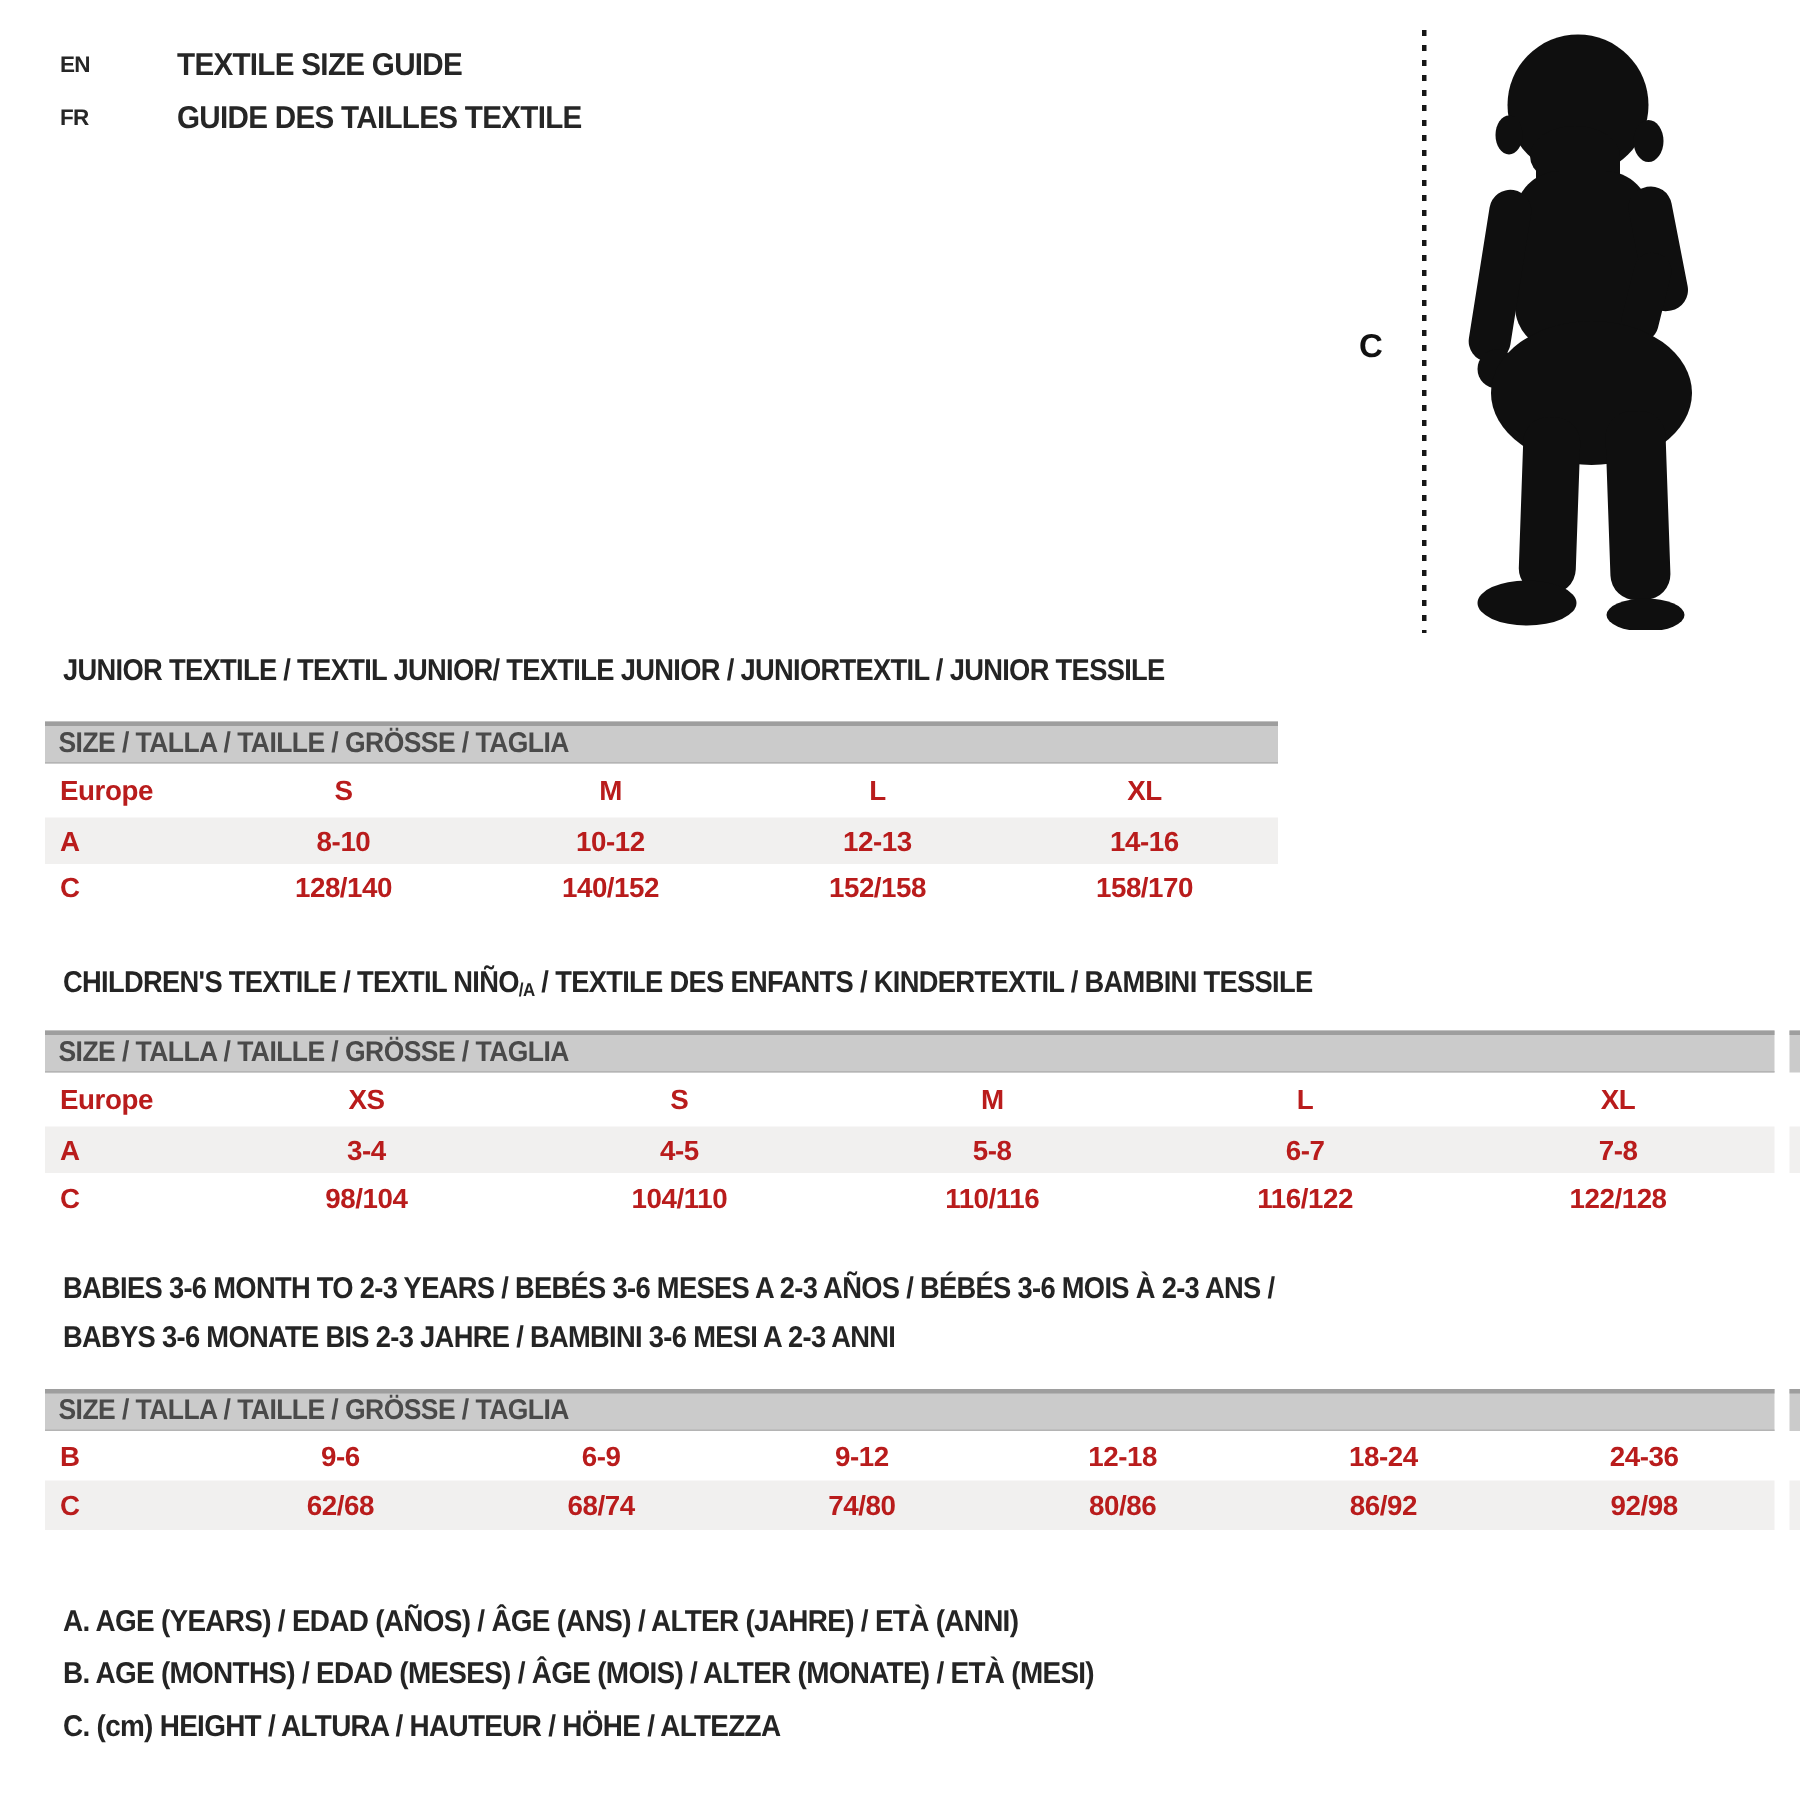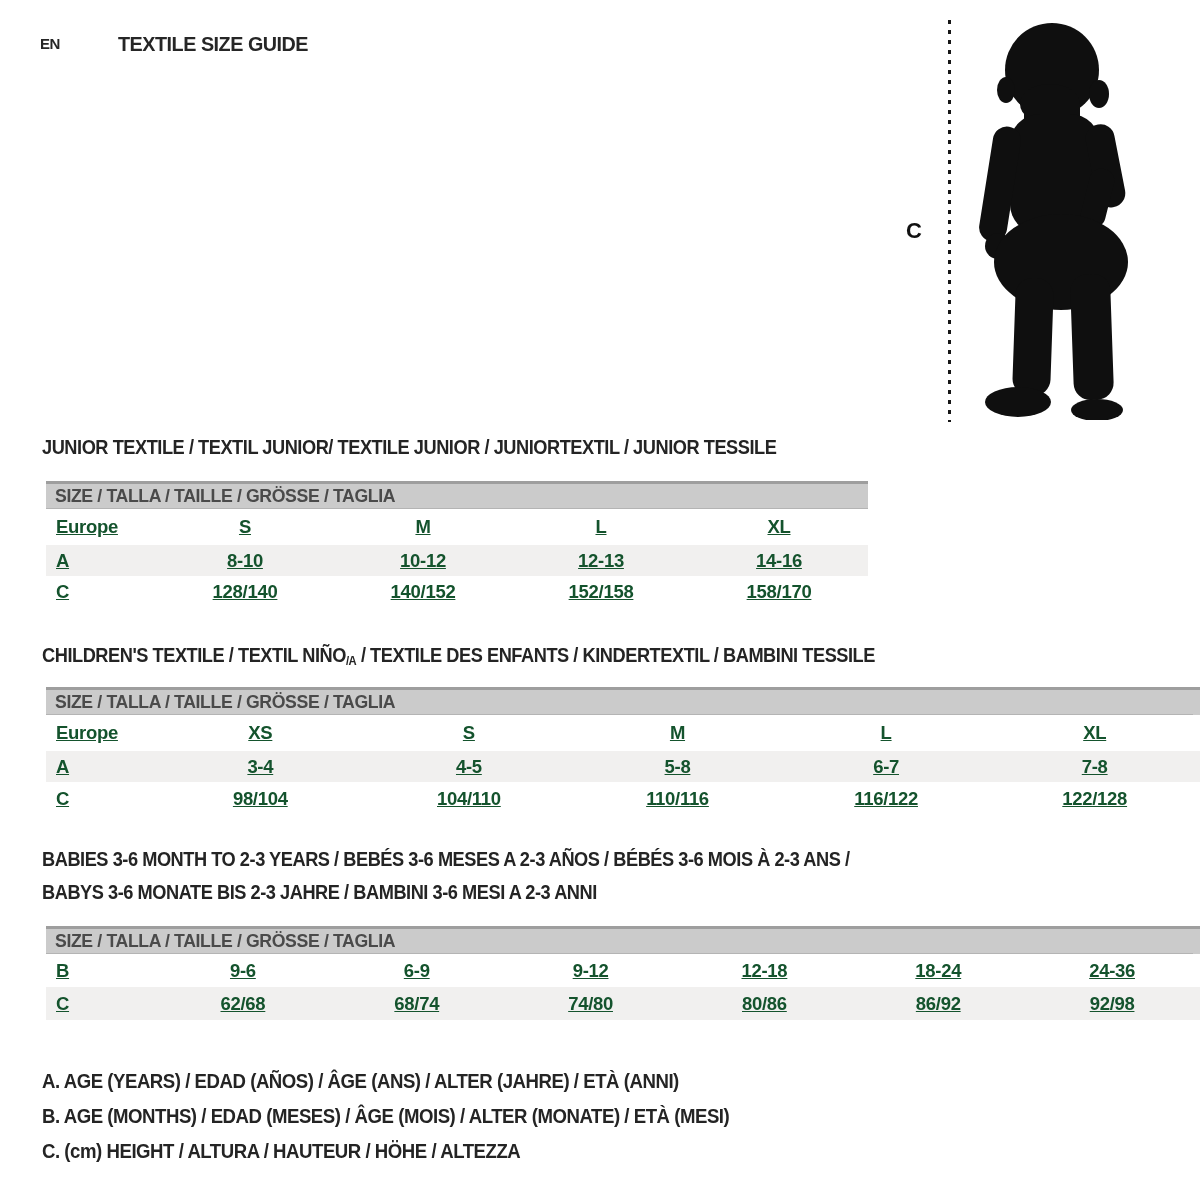--- a/index.html
+++ b/index.html
@@ -23,33 +23,33 @@
   
   .section-title{position:absolute;left:42px;font-size:20px;font-weight:bold;color:#242424;
                  letter-spacing:-0.5px;white-space:nowrap;transform:scaleX(0.91);
                  transform-origin:left top;}
   #junior-title{top:436px;}
   #children-title{top:644px;}
   #babies-title{top:843px;line-height:33px;}
   .subsc{font-size:0.62em;vertical-align:-0.22em;}
 
   
-  .table{position:absolute;left:46px;}
+  .table{position:absolute;left:30px;}
   #junior-table{top:481px;width:822px;}
   #children-table{top:687px;width:1153px;}
   #babies-table{top:926px;width:1153px;}
 
   .size-bar{height:28px;box-sizing:border-box;background:#cbcbcb;
             border-top:3px solid #9e9e9e;border-bottom:1px solid #b4b4b4;
             display:flex;align-items:center;padding-left:9px;}
   .size-bar span{font-size:19px;font-weight:bold;color:#4a4a4a;letter-spacing:-0.4px;
                  white-space:nowrap;transform:scaleX(0.93);transform-origin:left center;}
 
   .trow{display:grid;height:31px;align-items:center;font-size:18.5px;font-weight:bold;
-        color:#14532d;letter-spacing:-0.3px;text-decoration:underline;}
+        color:#b91c1c;letter-spacing:-0.3px;}
   .header-row{height:36px;}
   .cols-4{grid-template-columns:110px repeat(4,1fr);}
   .cols-5{grid-template-columns:110px repeat(5,1fr);}
   .cols-6{grid-template-columns:110px repeat(6,1fr);}
   .trow .lab{padding-left:10px;text-align:left;}
   .trow .val{text-align:center;}
   .alt{background:#f1f0ef;}
   .h33{height:33px;}
 
   
@@ -65,20 +65,24 @@
 </style>
 </head>
 <body>
 
 <div class="page">
 
   <div class="lang-block">
     <div class="lang-row">
       <div class="lang-code">EN</div>
       <div class="lang-label">TEXTILE SIZE GUIDE</div>
+    </div>
+    <div class="lang-row">
+      <div class="lang-code">FR</div>
+      <div class="lang-label">GUIDE DES TAILLES TEXTILE</div>
     </div>
   </div>
 
   <div class="figure">
     <div class="c-label">C</div>
     <div class="dash-line"></div>
     <svg class="toddler" width="180" height="404" viewBox="0 0 180 404" xmlns="http://www.w3.org/2000/svg">
       <g fill="#0f0f0f">
         <ellipse cx="88" cy="54" rx="47" ry="47"></ellipse>
         <ellipse cx="42" cy="74" rx="9" ry="13"></ellipse>

